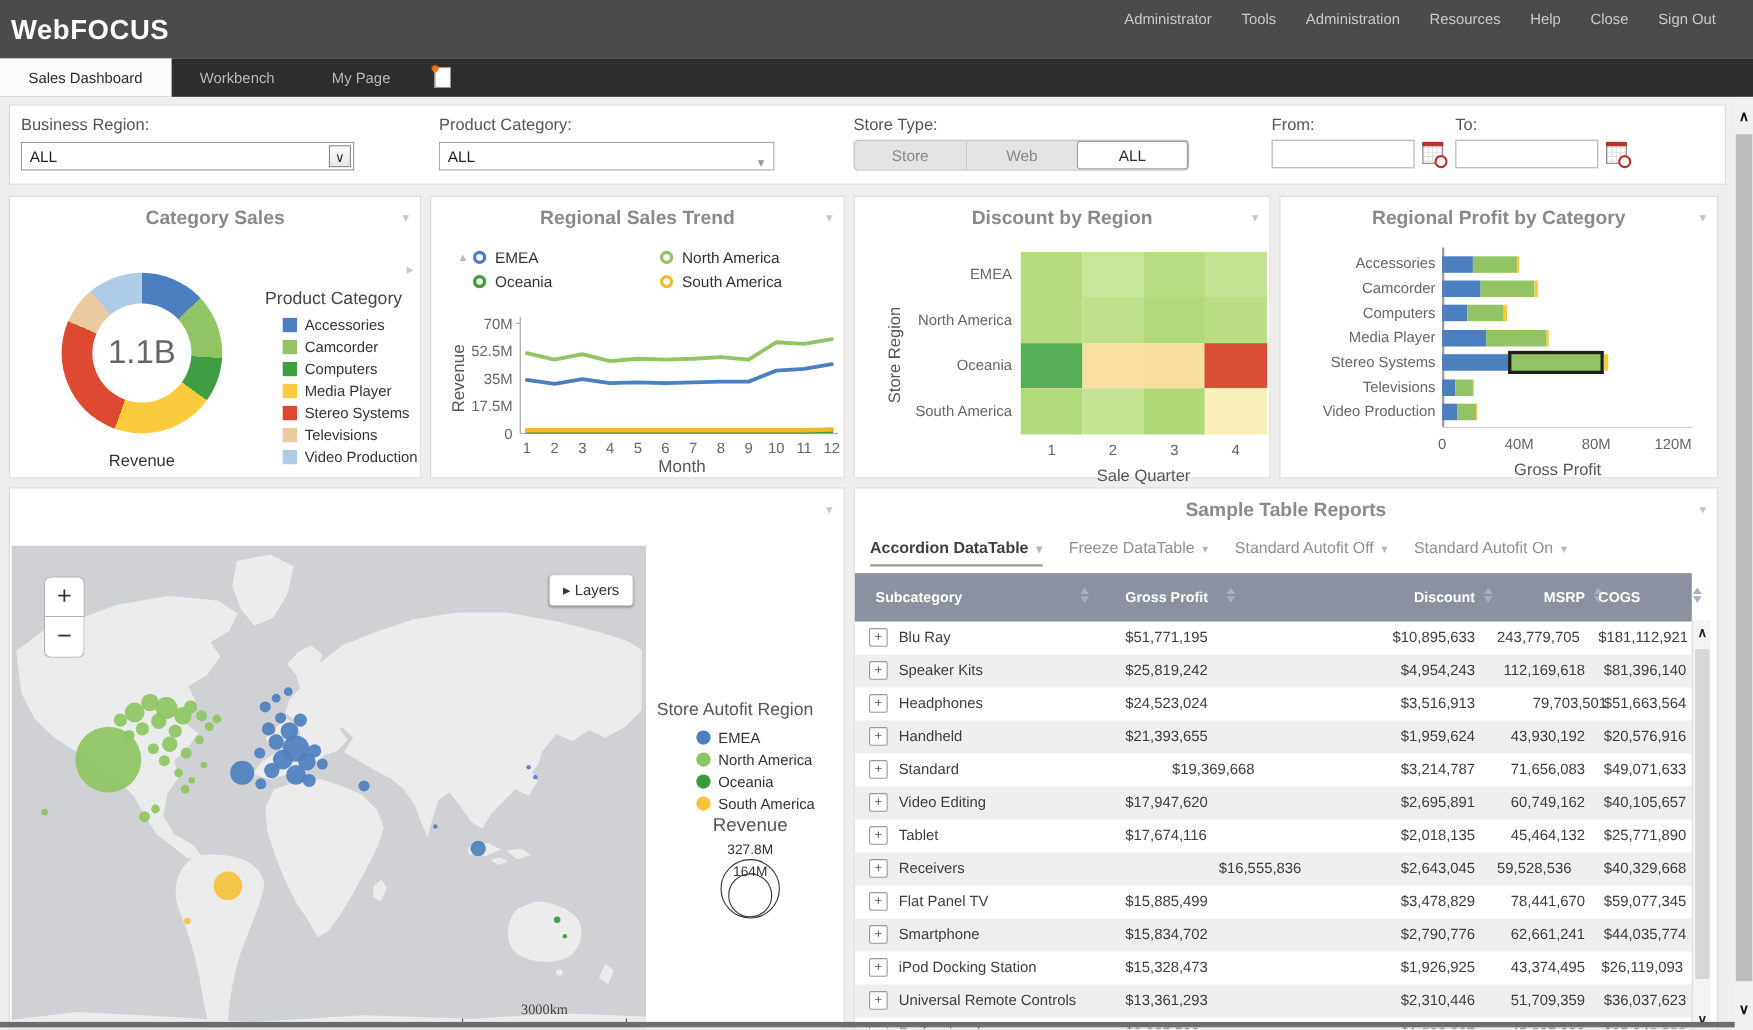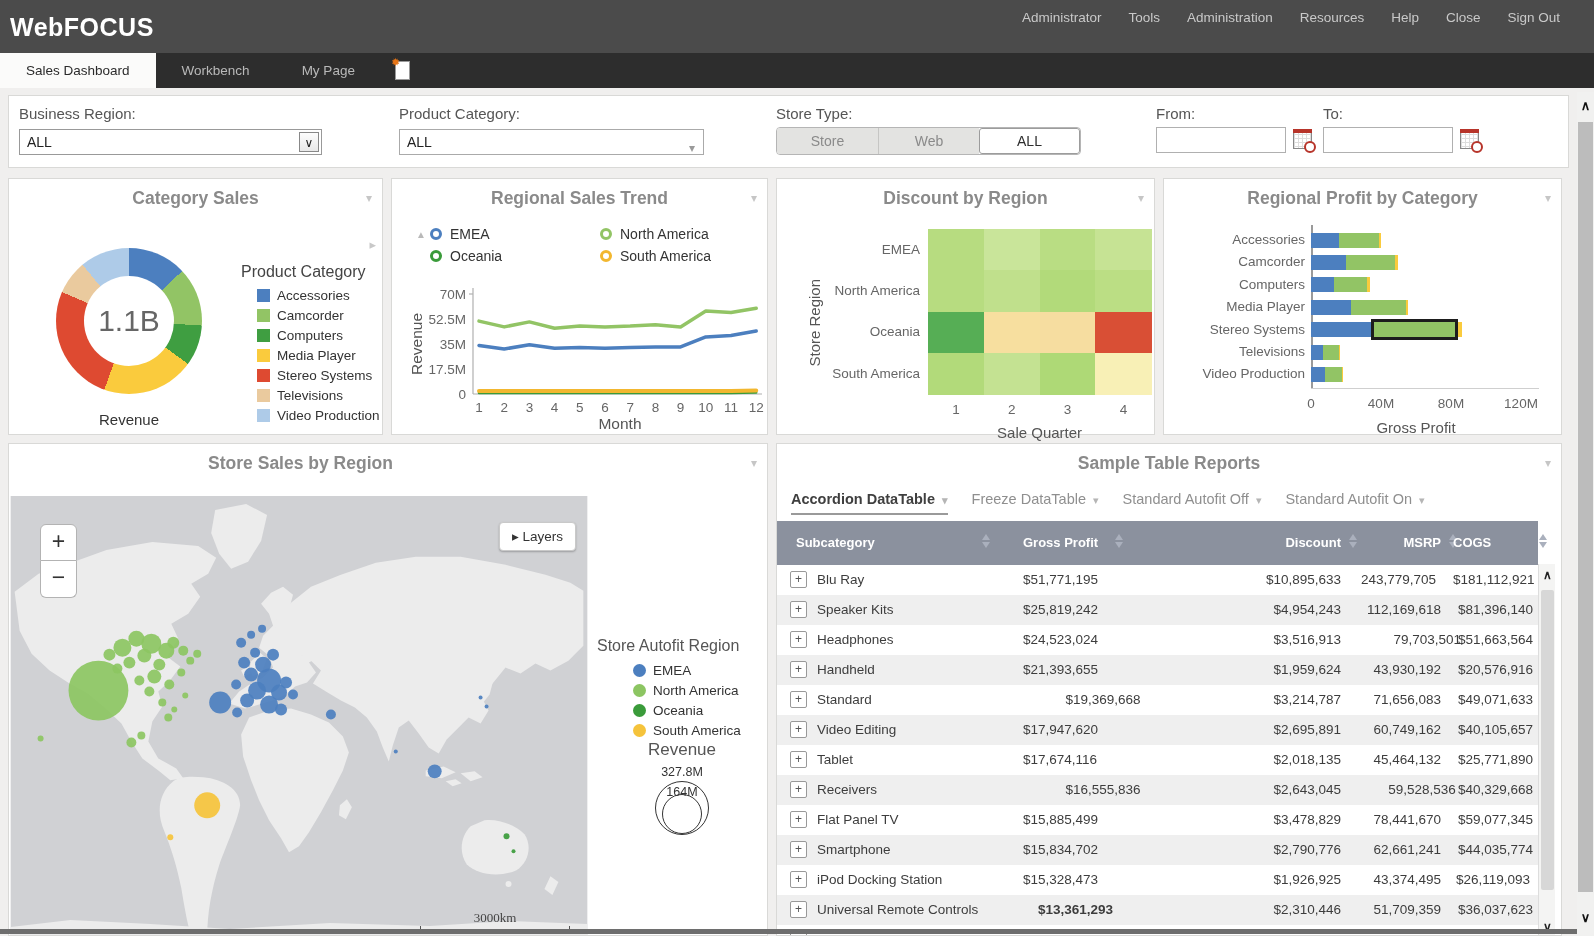--- a/index.html
+++ b/index.html
@@ -350,21 +350,20 @@
       </div>
       <div class="pb-tick" style="left: 117px; top: 216.8px;">0</div>
       <div class="pb-tick" style="left: 187px; top: 216.8px;">40M</div>
       <div class="pb-tick" style="left: 257px; top: 216.8px;">80M</div>
       <div class="pb-tick" style="left: 327px; top: 216.8px;">120M</div>
       <div class="axis-title" style="left: 147px; width: 210px; top: 239.8px;">Gross Profit</div>
     </div>
 </div>
 
 <div id="p-map" class="panel">
-  <div class="ptitle" style="left:0;right:175px;">Store Sales by Region</div>
   <span class="panel-caret">▾</span>
   <div id="mapwrap">
     <svg id="mapsvg" width="578" height="440" viewBox="0 0 578 441">
       <rect x="0" y="0" width="578" height="441" fill="#d0d1d4"></rect>
       <g fill="#ececec">
         <path d="M4,96 L28,78 58,68 96,54 142,46 188,50 206,62 198,78 181,88 190,101 178,118 161,128 168,143 157,161 170,171 159,186 148,196 152,211 142,226 138,246 148,263 166,273 173,283 160,285 149,276 132,263 121,246 111,228 94,212 77,198 59,188 39,175 21,158 9,135 Z"></path>
         <path d="M205,14 L236,8 257,19 251,45 238,66 221,73 209,58 201,37 Z"></path>
         <path d="M163,286 C148,298 146,318 154,336 C161,353 167,373 171,393 C174,411 177,429 181,441 L197,441 C197,420 201,395 209,370 C217,348 228,324 230,310 C230,294 213,284 193,282 C181,281 170,281 163,286 Z"></path>
         <path d="M219,208 L229,196 241,188 253,182 263,172 259,160 249,152 253,140 263,130 259,118 251,108 261,97 273,91 283,99 279,114 287,123 281,135 291,141 299,134 311,139 316,151 309,161 299,167 306,177 297,187 285,191 276,199 263,205 249,209 235,213 Z"></path>
         <path d="M241,166 l9,-9 7,6 -5,13 -9,5 -4,-7 Z"></path>
@@ -563,23 +562,23 @@
         <span class="plusbox">+</span>
         <span class="tc" style="left: 40px; width: 170px; text-align: left;">Tablet</span>
         <span class="tc" style="left: 246px; width: 160px; text-align: left;">$17,674,116</span>
         <span class="tc num" style="left: 410px; width: 154px; text-align: right;">$2,018,135</span>
         <span class="tc num" style="left: 584px; width: 80px; text-align: right;">45,464,132</span>
         <span class="tc num" style="left: 676px; width: 80px; text-align: right;">$25,771,890</span>
       </div>
       <div class="trow alt" style="top: 331px; position: absolute;">
         <span class="plusbox">+</span>
         <span class="tc" style="left: 40px; width: 170px; text-align: left;">Receivers</span>
-        <span class="tc" style="left: 246px; width: 160px; text-align: center;">$16,555,836</span>
+        <span class="tc" style="left: 246px; width: 160px; text-align: right;">$16,555,836</span>
         <span class="tc num" style="left: 410px; width: 154px; text-align: right;">$2,643,045</span>
-        <span class="tc num" style="left: 605px; width: 80px; text-align: center;">59,528,536</span>
+        <span class="tc num" style="left: 584px; width: 80px; text-align: left;">59,528,536</span>
         <span class="tc num" style="left: 676px; width: 80px; text-align: right;">$40,329,668</span>
       </div>
       <div class="trow" style="top: 361px; position: absolute;">
         <span class="plusbox">+</span>
         <span class="tc" style="left: 40px; width: 170px; text-align: left;">Flat Panel TV</span>
         <span class="tc" style="left: 246px; width: 160px; text-align: left;">$15,885,499</span>
         <span class="tc num" style="left: 410px; width: 154px; text-align: right;">$3,478,829</span>
         <span class="tc num" style="left: 584px; width: 80px; text-align: right;">78,441,670</span>
         <span class="tc num" style="left: 676px; width: 80px; text-align: right;">$59,077,345</span>
       </div>
@@ -595,21 +594,21 @@
         <span class="plusbox">+</span>
         <span class="tc" style="left: 40px; width: 170px; text-align: left;">iPod Docking Station</span>
         <span class="tc" style="left: 246px; width: 160px; text-align: left;">$15,328,473</span>
         <span class="tc num" style="left: 410px; width: 154px; text-align: right;">$1,926,925</span>
         <span class="tc num" style="left: 584px; width: 80px; text-align: right;">43,374,495</span>
         <span class="tc num" style="left: 676px; width: 80px; text-align: center;">$26,119,093</span>
       </div>
       <div class="trow alt" style="top: 451px; position: absolute;">
         <span class="plusbox">+</span>
         <span class="tc" style="left: 40px; width: 170px; text-align: left;">Universal Remote Controls</span>
-        <span class="tc" style="left: 261px; width: 160px; text-align: left; font-weight: bold;">$13,361,293</span>
+        <span class="tc" style="left: 246px; width: 160px; text-align: left;">$13,361,293</span>
         <span class="tc num" style="left: 410px; width: 154px; text-align: right;">$2,310,446</span>
         <span class="tc num" style="left: 584px; width: 80px; text-align: right;">51,709,359</span>
         <span class="tc num" style="left: 676px; width: 80px; text-align: right;">$36,037,623</span>
       </div>
       <div class="trow" style="top: 481px; position: absolute;">
         <span class="plusbox">+</span>
         <span class="tc" style="left: 40px; width: 170px; text-align: left;">Professional</span>
         <span class="tc" style="left: 246px; width: 160px; text-align: left;">$9,935,593</span>
         <span class="tc num" style="left: 410px; width: 154px; text-align: right;">$1,892,997</span>
         <span class="tc num" style="left: 584px; width: 80px; text-align: right;">45,897,920</span>

